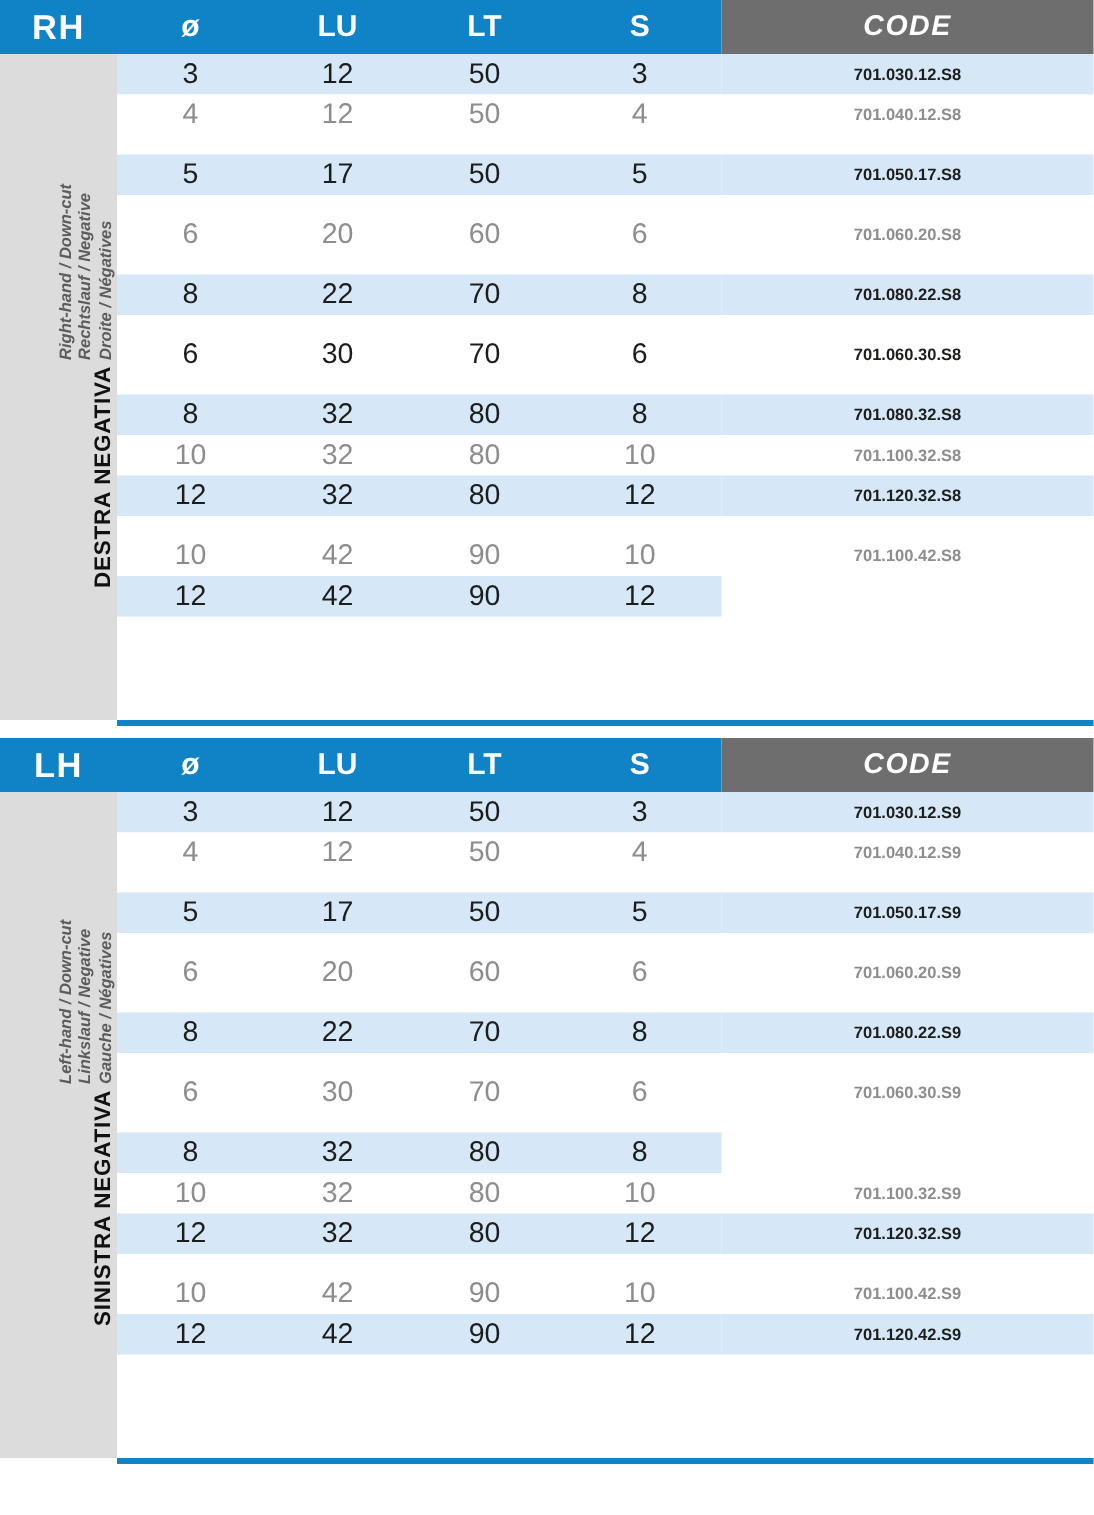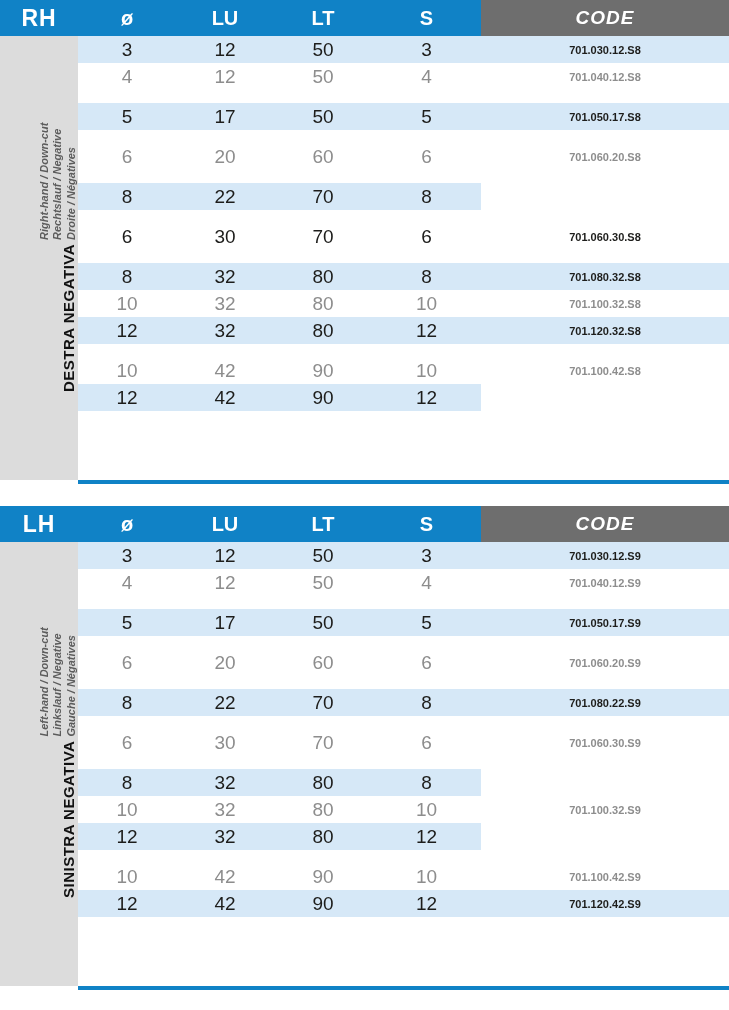--- a/index.html
+++ b/index.html
@@ -16,21 +16,21 @@
   .page {
     position: relative;
     width: 729px;
     height: 1010px;
   }
   .table-block {
     position: relative;
     width: 729px;
   }
   .table-block + .table-block {
-    margin-top: 22px;
+    margin-top: 8px;
   }
   
   .tbl {
     display: grid;
     grid-template-columns: 78px 1fr;
     width: 729px;
   }
   .side {
     position: relative;
     background: #ffffff;
@@ -235,20 +235,21 @@
               <div class="cell"></div>
               <div class="cell"></div>
               <div class="cell"></div>
               <div class="cell code"></div>
             </div>
             <div class="row band dark">
               <div class="cell">8</div>
               <div class="cell">22</div>
               <div class="cell">70</div>
               <div class="cell">8</div>
+              <div class="cell code">701.080.22.S8</div>
             </div>
             <div class="row spacer dark">
               <div class="cell"></div>
               <div class="cell"></div>
               <div class="cell"></div>
               <div class="cell"></div>
               <div class="cell code"></div>
             </div>
             <div class="row plain dark">
               <div class="cell">6</div>
@@ -422,20 +423,21 @@
               <div class="cell">32</div>
               <div class="cell">80</div>
               <div class="cell">10</div>
               <div class="cell code">701.100.32.S9</div>
             </div>
             <div class="row band dark">
               <div class="cell">12</div>
               <div class="cell">32</div>
               <div class="cell">80</div>
               <div class="cell">12</div>
+              <div class="cell code">701.120.32.S9</div>
             </div>
             <div class="row spacer dark">
               <div class="cell"></div>
               <div class="cell"></div>
               <div class="cell"></div>
               <div class="cell"></div>
               <div class="cell code"></div>
             </div>
             <div class="row plain light">
               <div class="cell">10</div>

